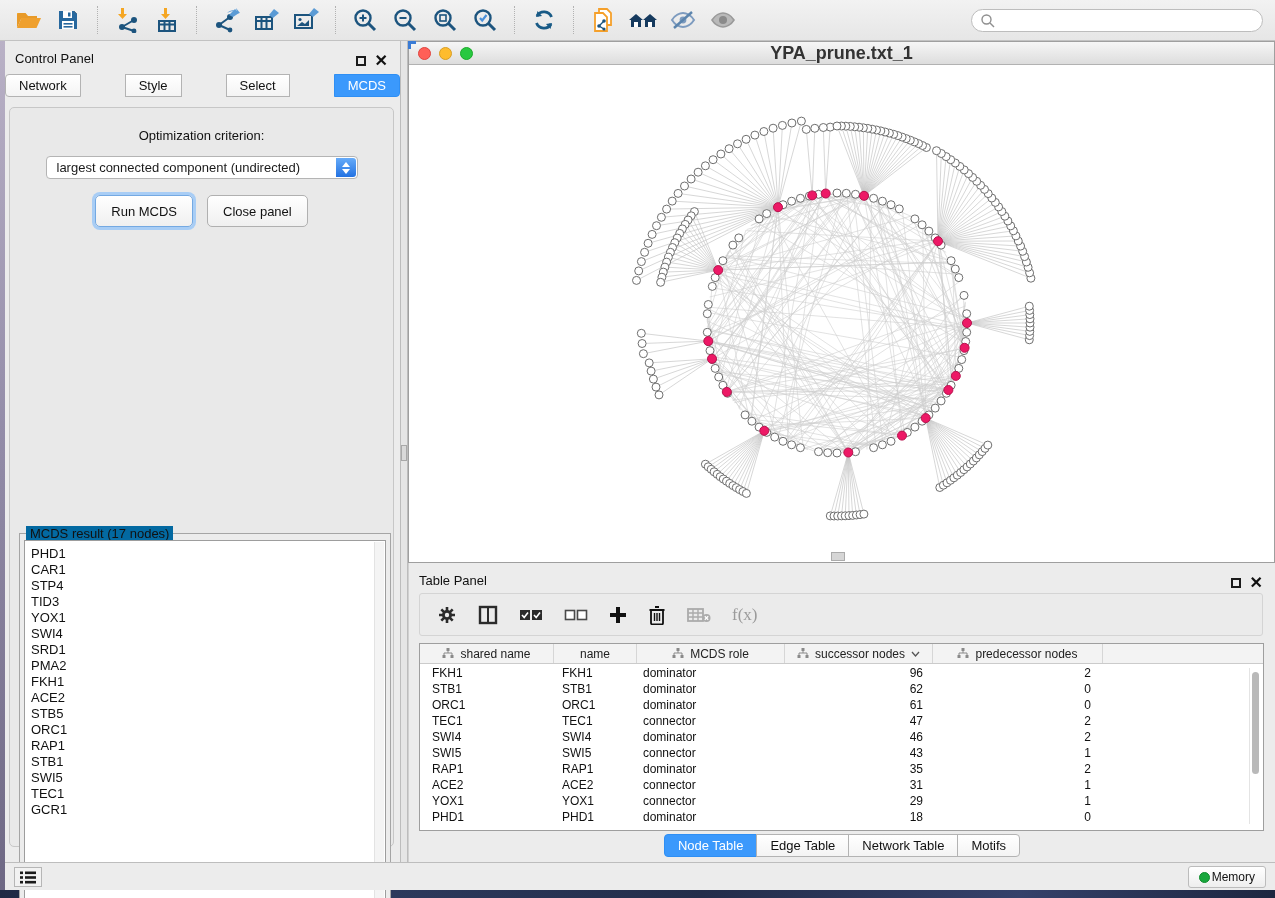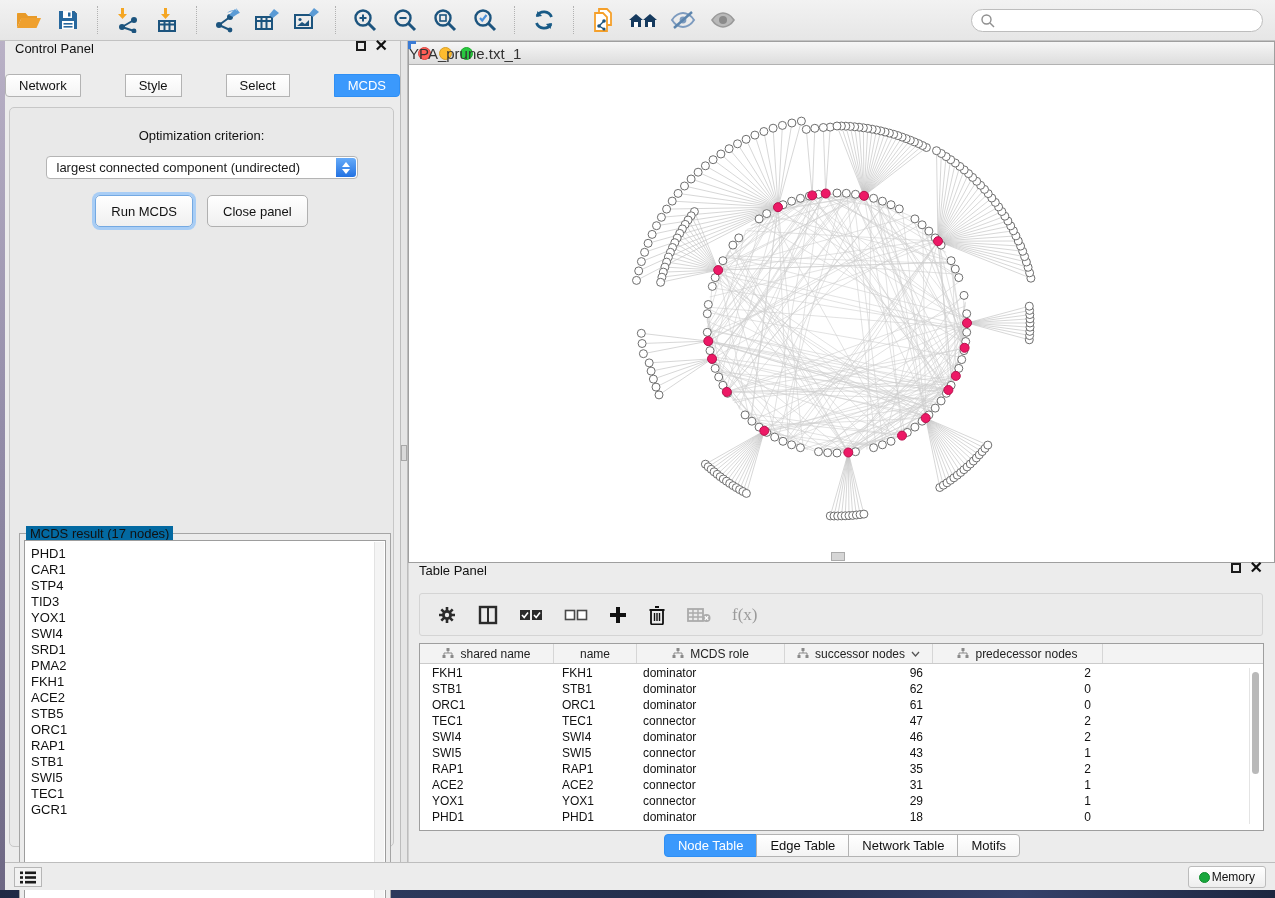--- a/index.html
+++ b/index.html
@@ -14,21 +14,21 @@
 .tool-sep{width:0;height:28px;border-left:1px dotted #b2b2b2;margin:0 7px}
 .search-wrap{margin-left:auto;position:relative;margin-right:2px}
 .search-input{width:292px;height:23px;border:1px solid #bdbdbd;border-radius:12px;background:#fff;
   padding:0 10px 0 28px;font-size:13px;outline:none}
 .search-glyph{position:absolute;left:9px;top:4px}
 
 .wall-left{position:absolute;left:0;top:41px;width:5px;height:849px;
   background:linear-gradient(#b9b1c6,#948da9 45%,#6e6884)}
 
 .control-panel{position:absolute;left:5px;top:41px;width:395px;height:821px;background:#ececec}
-.panel-header{height:25px;display:flex;align-items:flex-start;padding:0 12px 0 10px;gap:10px}
+.panel-header{height:25px;display:flex;align-items:flex-end;padding:0 12px 0 10px;gap:10px}
 .panel-title{font-size:13px;color:#111}
 .win-btns{margin-left:auto;display:flex;align-items:center;gap:9px}
 .float-glyph{width:10px;height:10px;border:2px solid #1b1b1b}
 .close-glyph{font-size:16px;font-weight:700;color:#111;line-height:10px}
 .cp-tabs{display:flex;justify-content:space-between;margin-top:8px;position:relative;z-index:2}
 .tab{padding:3px 13px;font-size:13px;background:linear-gradient(#fff,#f4f4f4);border:1px solid #b3b3b3;margin-left:-1px;color:#111}
 .tab:first-child{border-radius:4px 0 0 4px;margin-left:0}
 .tab:last-child{border-radius:0 4px 4px 0}
 .tab.active{background:#3b99fc;border-color:#2f8ff4;color:#fff}
 .cp-body{position:absolute;left:4px;right:6px;top:66px;height:740px;background:#e9e9e9;
@@ -57,21 +57,21 @@
 
 .network-window{position:absolute;left:408px;top:41px;width:867px;height:522px;background:#fff;border:1px solid #9f9f9f}
 .focus-corner{position:absolute;left:-1px;top:-1px;width:8px;height:8px;border-left:3px solid #3a7bd5;border-top:3px solid #3a7bd5;z-index:3}
 .titlebar{height:23px;background:linear-gradient(#f6f6f6,#dddddd);border-bottom:1px solid #b2b2b2;
   display:flex;align-items:center;position:relative}
 .lights{display:flex;gap:8px;padding-left:9px}
 .light{width:13px;height:13px;border-radius:50%}
 .light.red{background:#ff5f57;border:1px solid #e0443e}
 .light.yellow{background:#febc2e;border:1px solid #d89e24}
 .light.green{background:#28c840;border:1px solid #1aab29}
-.net-title{position:absolute;left:0;right:0;text-align:left;font-size:15px;font-weight:400;color:#333}
+.net-title{position:absolute;left:0;right:0;text-align:center;font-size:18px;font-weight:700;color:#333}
 .net-canvas{position:absolute;left:0;top:24px;width:865px;height:496px;background:#fff}
 .h-handle{position:absolute;bottom:1px;left:422px;width:14px;height:9px;background:#d6d6d6;border:1px solid #ababab}
 
 .table-panel{position:absolute;left:408px;top:563px;width:867px;height:299px;background:#ececec;border-left:1px solid #d0d0d0}
 .tp-toolbar{position:absolute;left:10px;right:12px;top:30px;height:43px;background:#ebebeb;border:1px solid #d4d4d4;
   border-radius:3px;display:flex;align-items:center;gap:21px;padding:0 17px}
 .tp-tool{display:flex;align-items:center;justify-content:center}
 .fx{font-family:"Liberation Serif",serif;font-size:17px;color:#9b9b9b}
 .tp-table{position:absolute;left:10px;top:80px;width:845px;height:188px;background:#fff;border:1px solid #9e9e9e}
 .thead{display:flex;height:20px;background:#f3f3f3;border-bottom:1px solid #cbcbcb}

